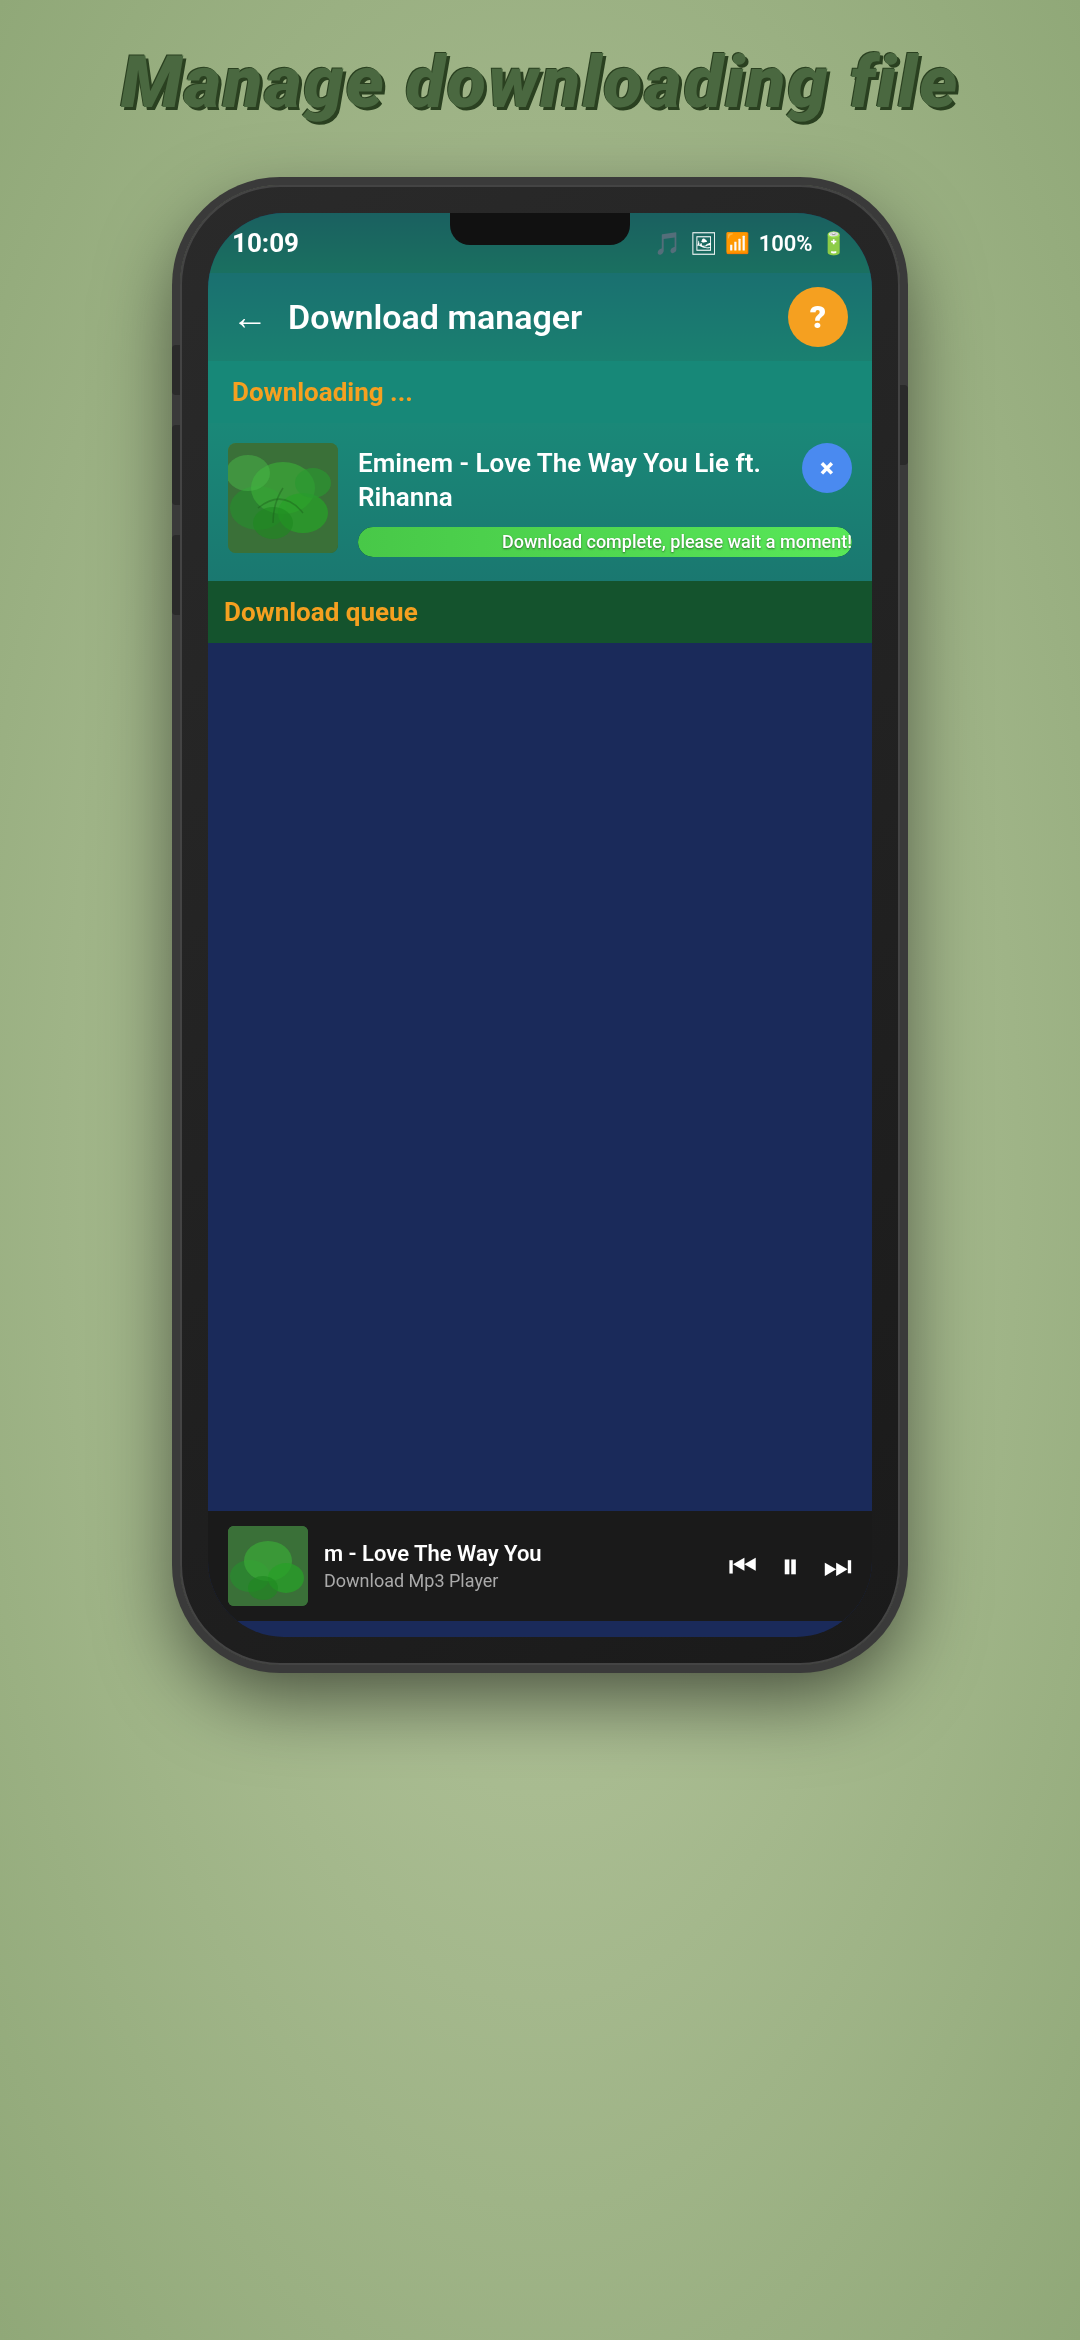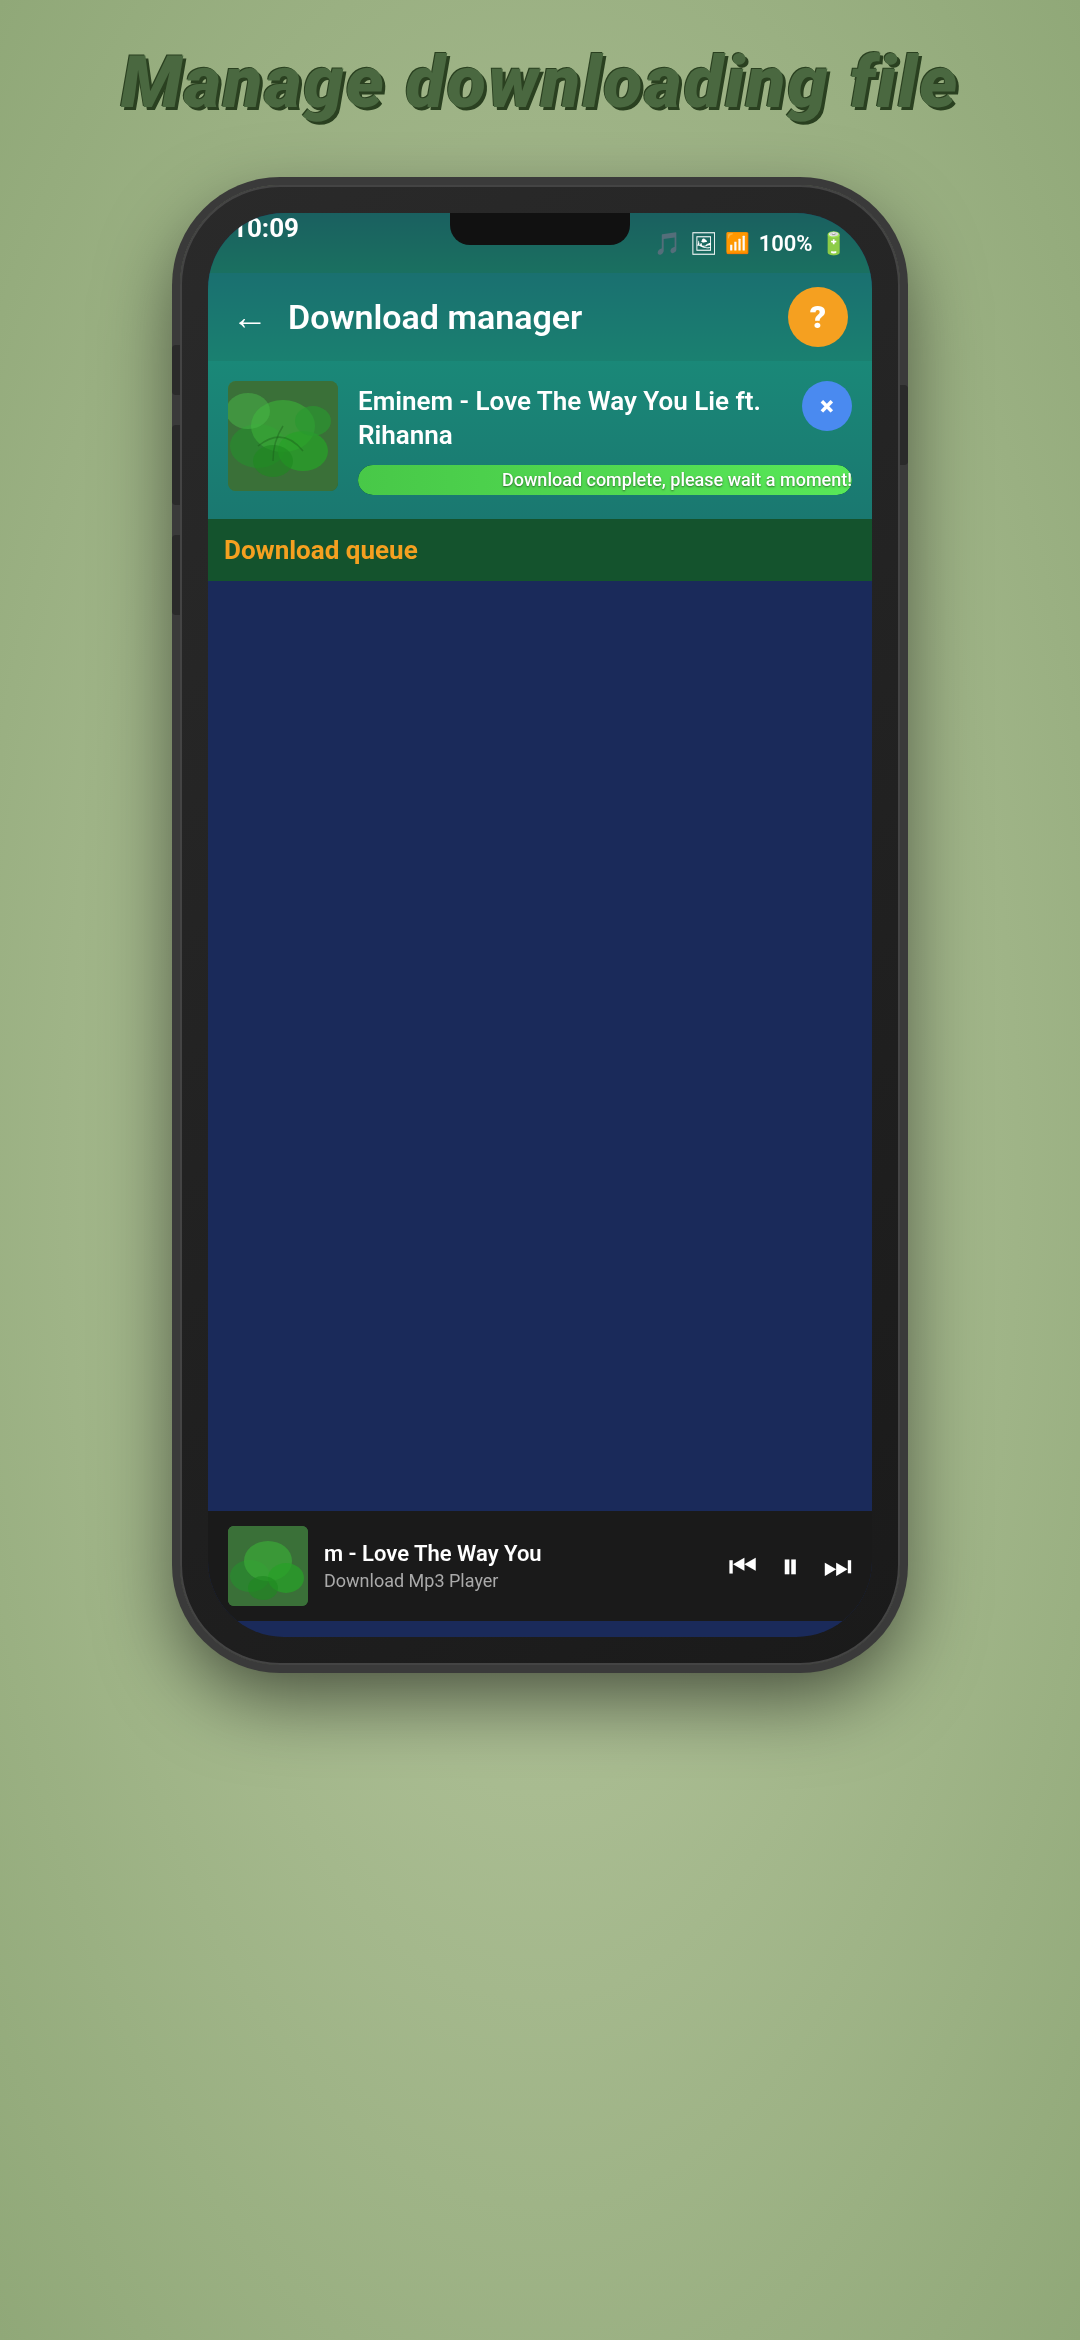--- a/index.html
+++ b/index.html
@@ -56,20 +56,21 @@
       overflow: hidden;
       background: #1a2a5a;
     }
 
     
     .status-bar {
       position: relative;
       height: 60px;
       background: linear-gradient(180deg, #1a6060 0%, #1a7060 100%);
       display: flex;
+      align-items: center;
       justify-content: space-between;
       padding: 0 24px;
       z-index: 10;
     }
 
     .status-time {
       font-size: 26px;
       font-weight: 700;
       color: white;
     }
@@ -415,20 +416,23 @@
         </div>
       </div>
 
       <div class="app-header">
         <div class="back-btn">←</div>
         <div class="header-title">Download manager</div>
         <div class="help-btn">?</div>
       </div>
 
 
+      <div class="section-downloading">
+        <span class="section-label">Downloading ...</span>
+      </div>
 
       <div class="download-item">
         <div class="song-thumbnail">
           <svg class="leaf-svg" viewBox="0 0 110 110" xmlns="http://www.w3.org/2000/svg">
             <rect width="110" height="110" fill="#3a7038"></rect>
             <ellipse cx="30" cy="65" rx="28" ry="22" fill="#2a8830" opacity="0.8"></ellipse>
             <ellipse cx="55" cy="45" rx="32" ry="26" fill="#3aaa38" opacity="0.7"></ellipse>
             <ellipse cx="75" cy="70" rx="25" ry="20" fill="#28a028" opacity="0.75"></ellipse>
             <ellipse cx="45" cy="80" rx="20" ry="16" fill="#1e8820" opacity="0.6"></ellipse>
             <ellipse cx="85" cy="40" rx="18" ry="15" fill="#2a9830" opacity="0.65"></ellipse>

